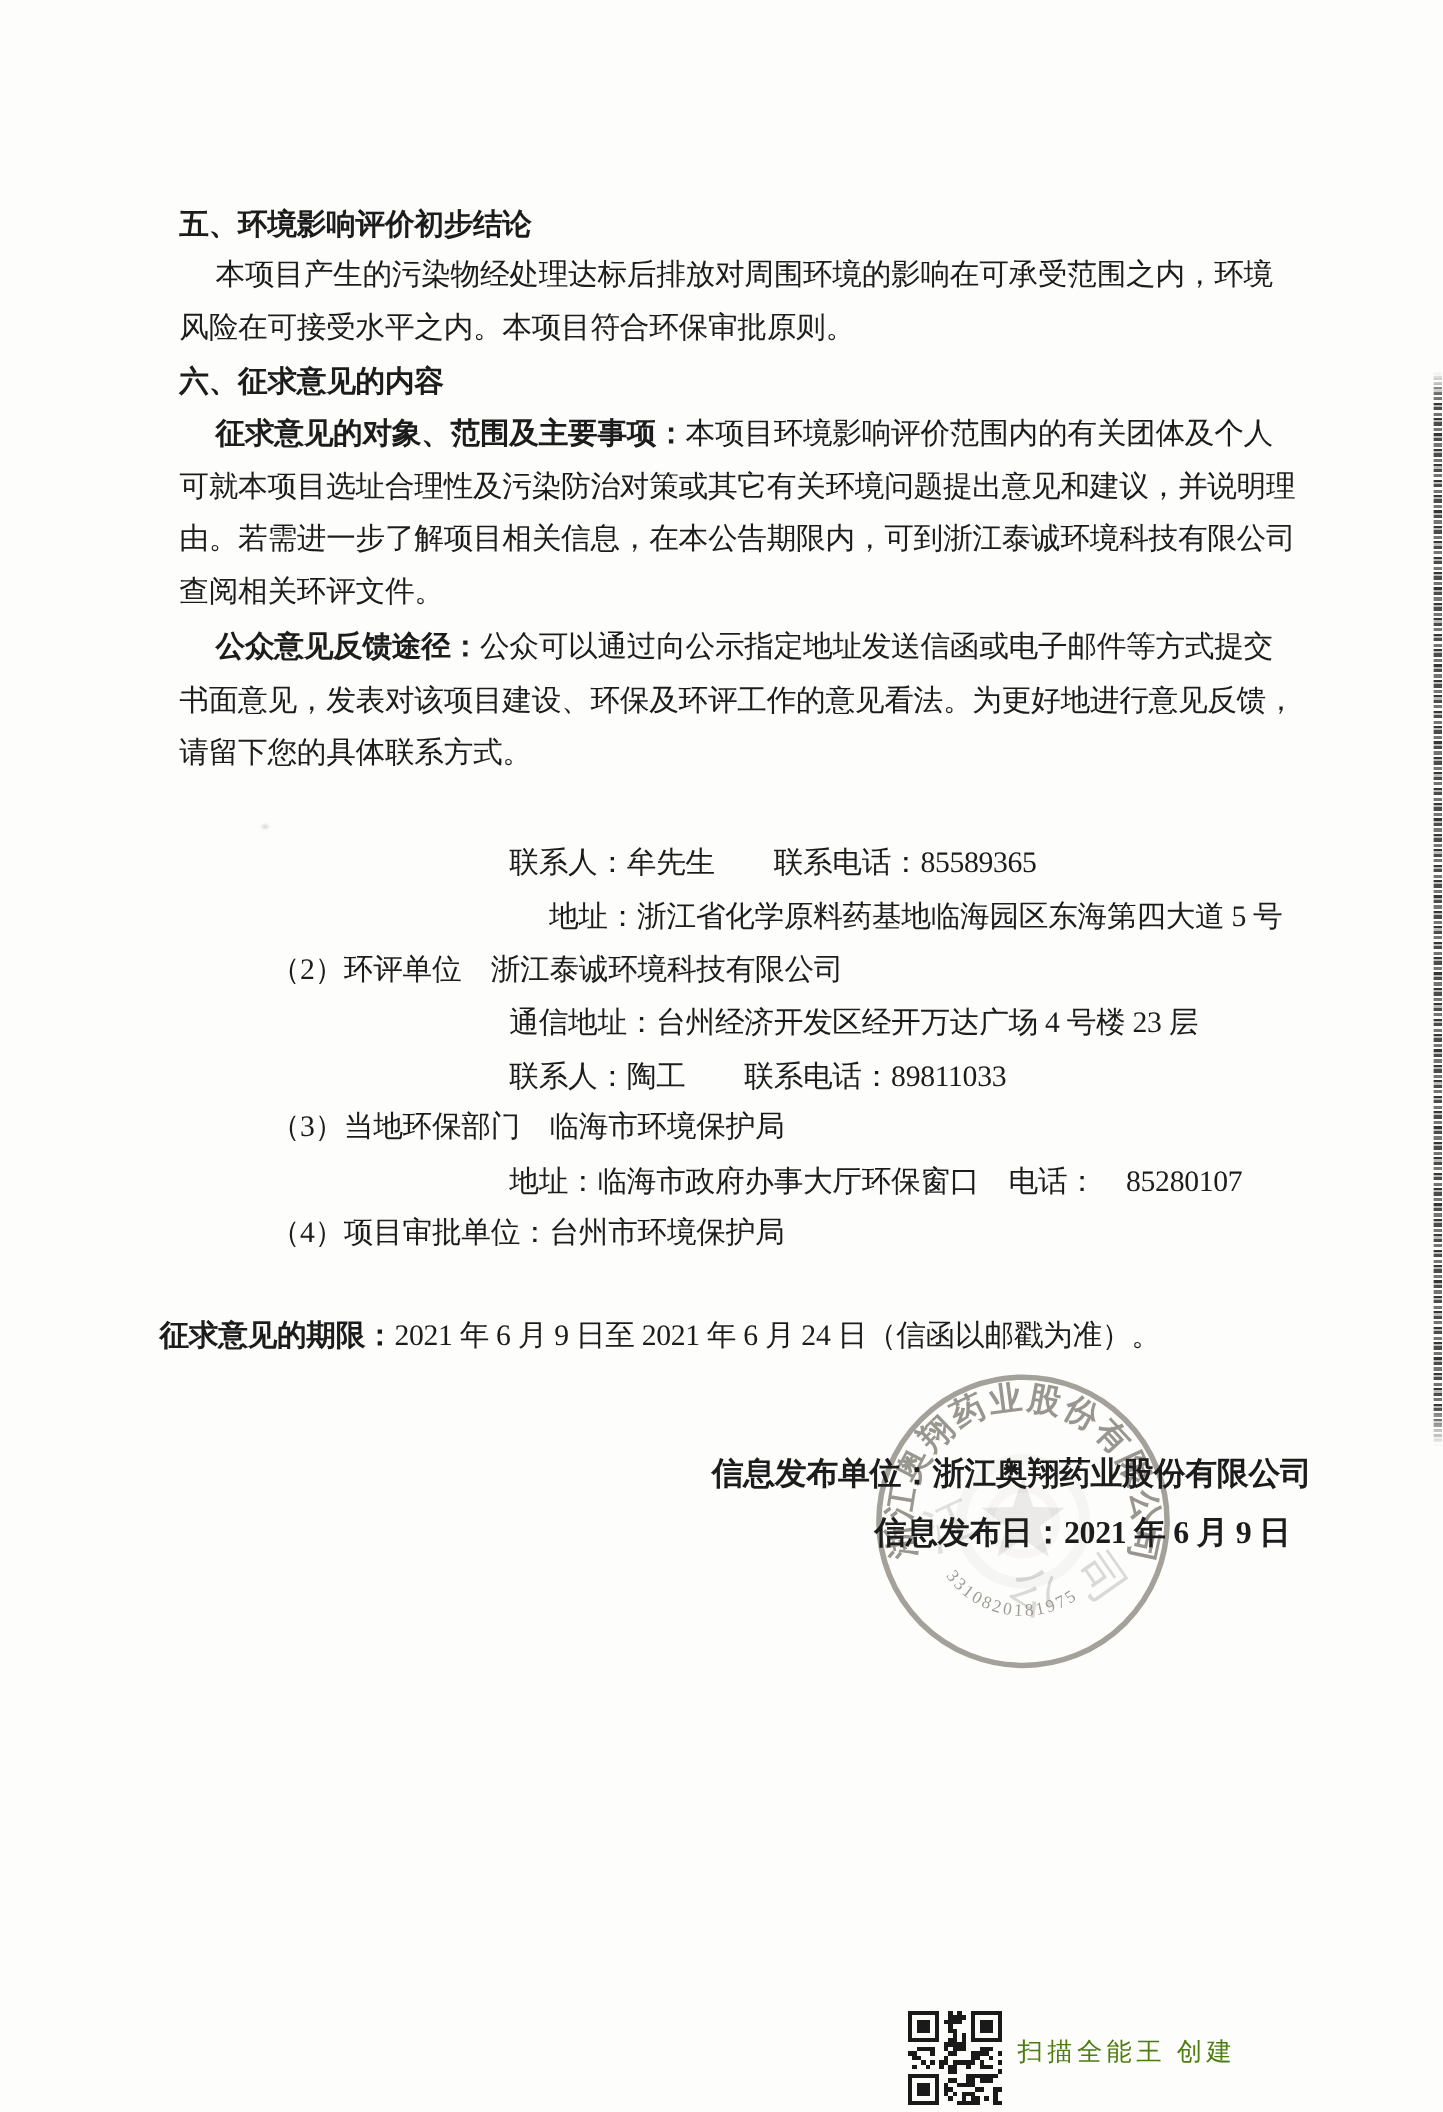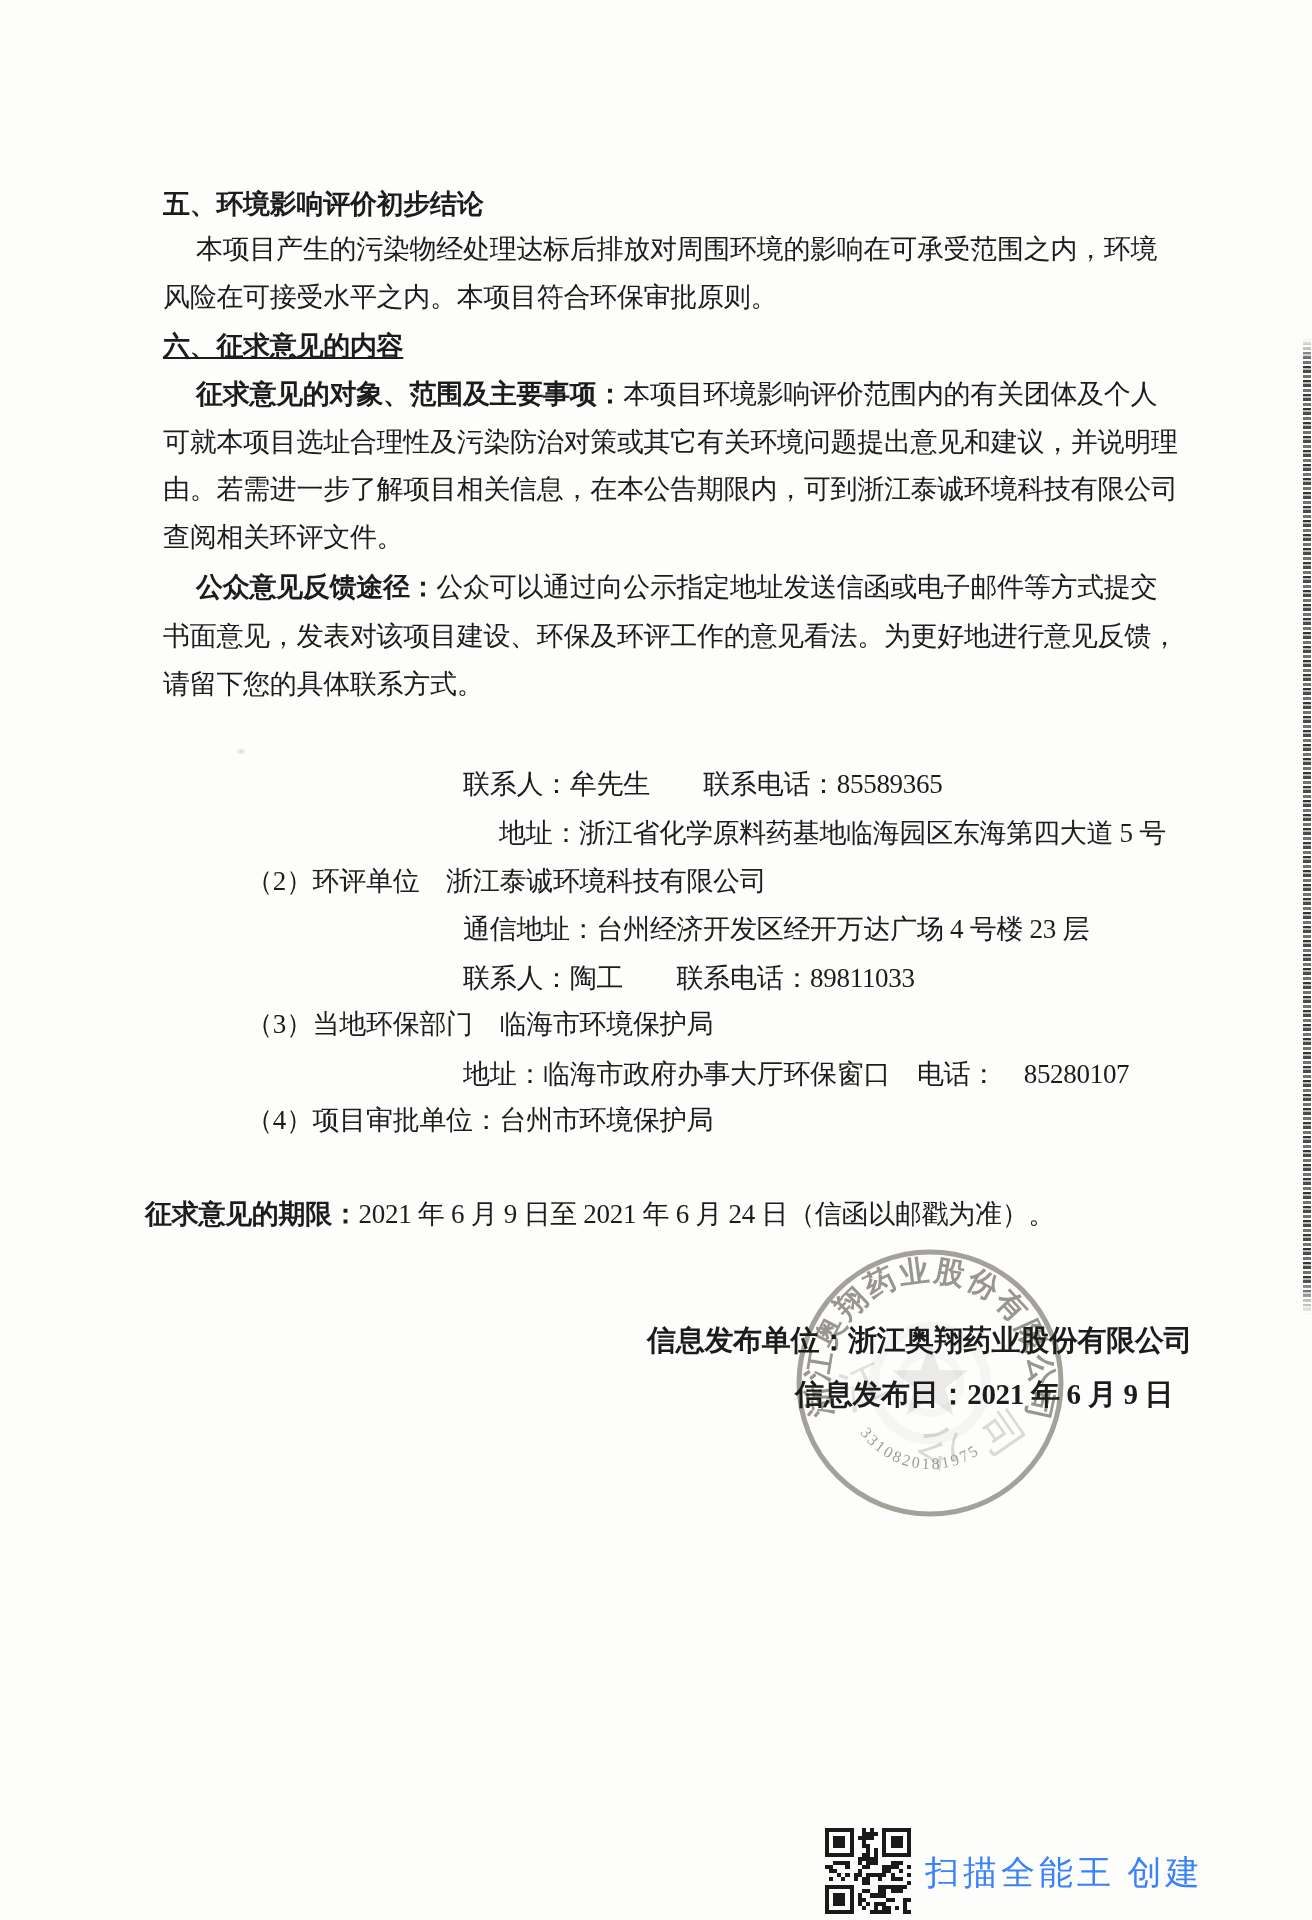--- a/index.html
+++ b/index.html
@@ -34,35 +34,35 @@
       rgba(240,240,240,.1) 12px 14px);
     -webkit-mask-image:linear-gradient(to bottom,transparent 0,#000 25px,#000 calc(100% - 35px),transparent);
             mask-image:linear-gradient(to bottom,transparent 0,#000 25px,#000 calc(100% - 35px),transparent);
   }
   .smudge{
     position:absolute;left:236px;top:748px;width:10px;height:7px;border-radius:50%;
     background:radial-gradient(closest-side,rgba(120,120,120,.28),rgba(120,120,120,0));
   }
   .wm-text{
     position:absolute;left:925px;top:1850px;
-    font-size:34px;color:#3b82f6;letter-spacing:4px;white-space:nowrap;
+    font-size:23px;color:#4d7c0f;letter-spacing:4px;white-space:nowrap;
     font-family:"Liberation Serif","DejaVu Serif",serif;
   }
   .qr{position:absolute;left:825px;top:1828px;}
 </style>
 </head>
 <body>
 
 <div class="page">
 
   <div class="ln bold" style="left:163px;top:188px;">五、环境影响评价初步结论</div>
   <div class="ln" style="left:196px;top:233px;">本项目产生的污染物经处理达标后排放对周围环境的影响在可承受范围之内，环境</div>
   <div class="ln" style="left:163px;top:281px;">风险在可接受水平之内。本项目符合环保审批原则。</div>
 
-  <div class="ln bold" style="left:163px;top:330px;text-decoration:underline;">六、征求意见的内容</div>
+  <div class="ln bold" style="left:163px;top:330px;">六、征求意见的内容</div>
   <div class="ln" style="left:196px;top:378px;"><span class="bold">征求意见的对象、范围及主要事项：</span><span>本项目环境影响评价范围内的有关团体及个人</span></div>
   <div class="ln" style="left:163px;top:426px;">可就本项目选址合理性及污染防治对策或其它有关环境问题提出意见和建议，并说明理</div>
   <div class="ln" style="left:163px;top:473px;">由。若需进一步了解项目相关信息，在本公告期限内，可到浙江泰诚环境科技有限公司</div>
   <div class="ln" style="left:163px;top:521px;">查阅相关环评文件。</div>
   <div class="ln" style="left:196px;top:571px;"><span class="bold">公众意见反馈途径：</span><span>公众可以通过向公示指定地址发送信函或电子邮件等方式提交</span></div>
   <div class="ln" style="left:163px;top:620px;">书面意见，发表对该项目建设、环保及环评工作的意见看法。为更好地进行意见反馈，</div>
   <div class="ln" style="left:163px;top:668px;">请留下您的具体联系方式。</div>
 
   <div class="ln" style="left:463px;top:768px;text-align:right;">联系人：牟先生　　联系电话：85589365</div>
   <div class="ln" style="left:463px;top:817px;margin-left:36px;">地址：浙江省化学原料药基地临海园区东海第四大道 5 号</div>

